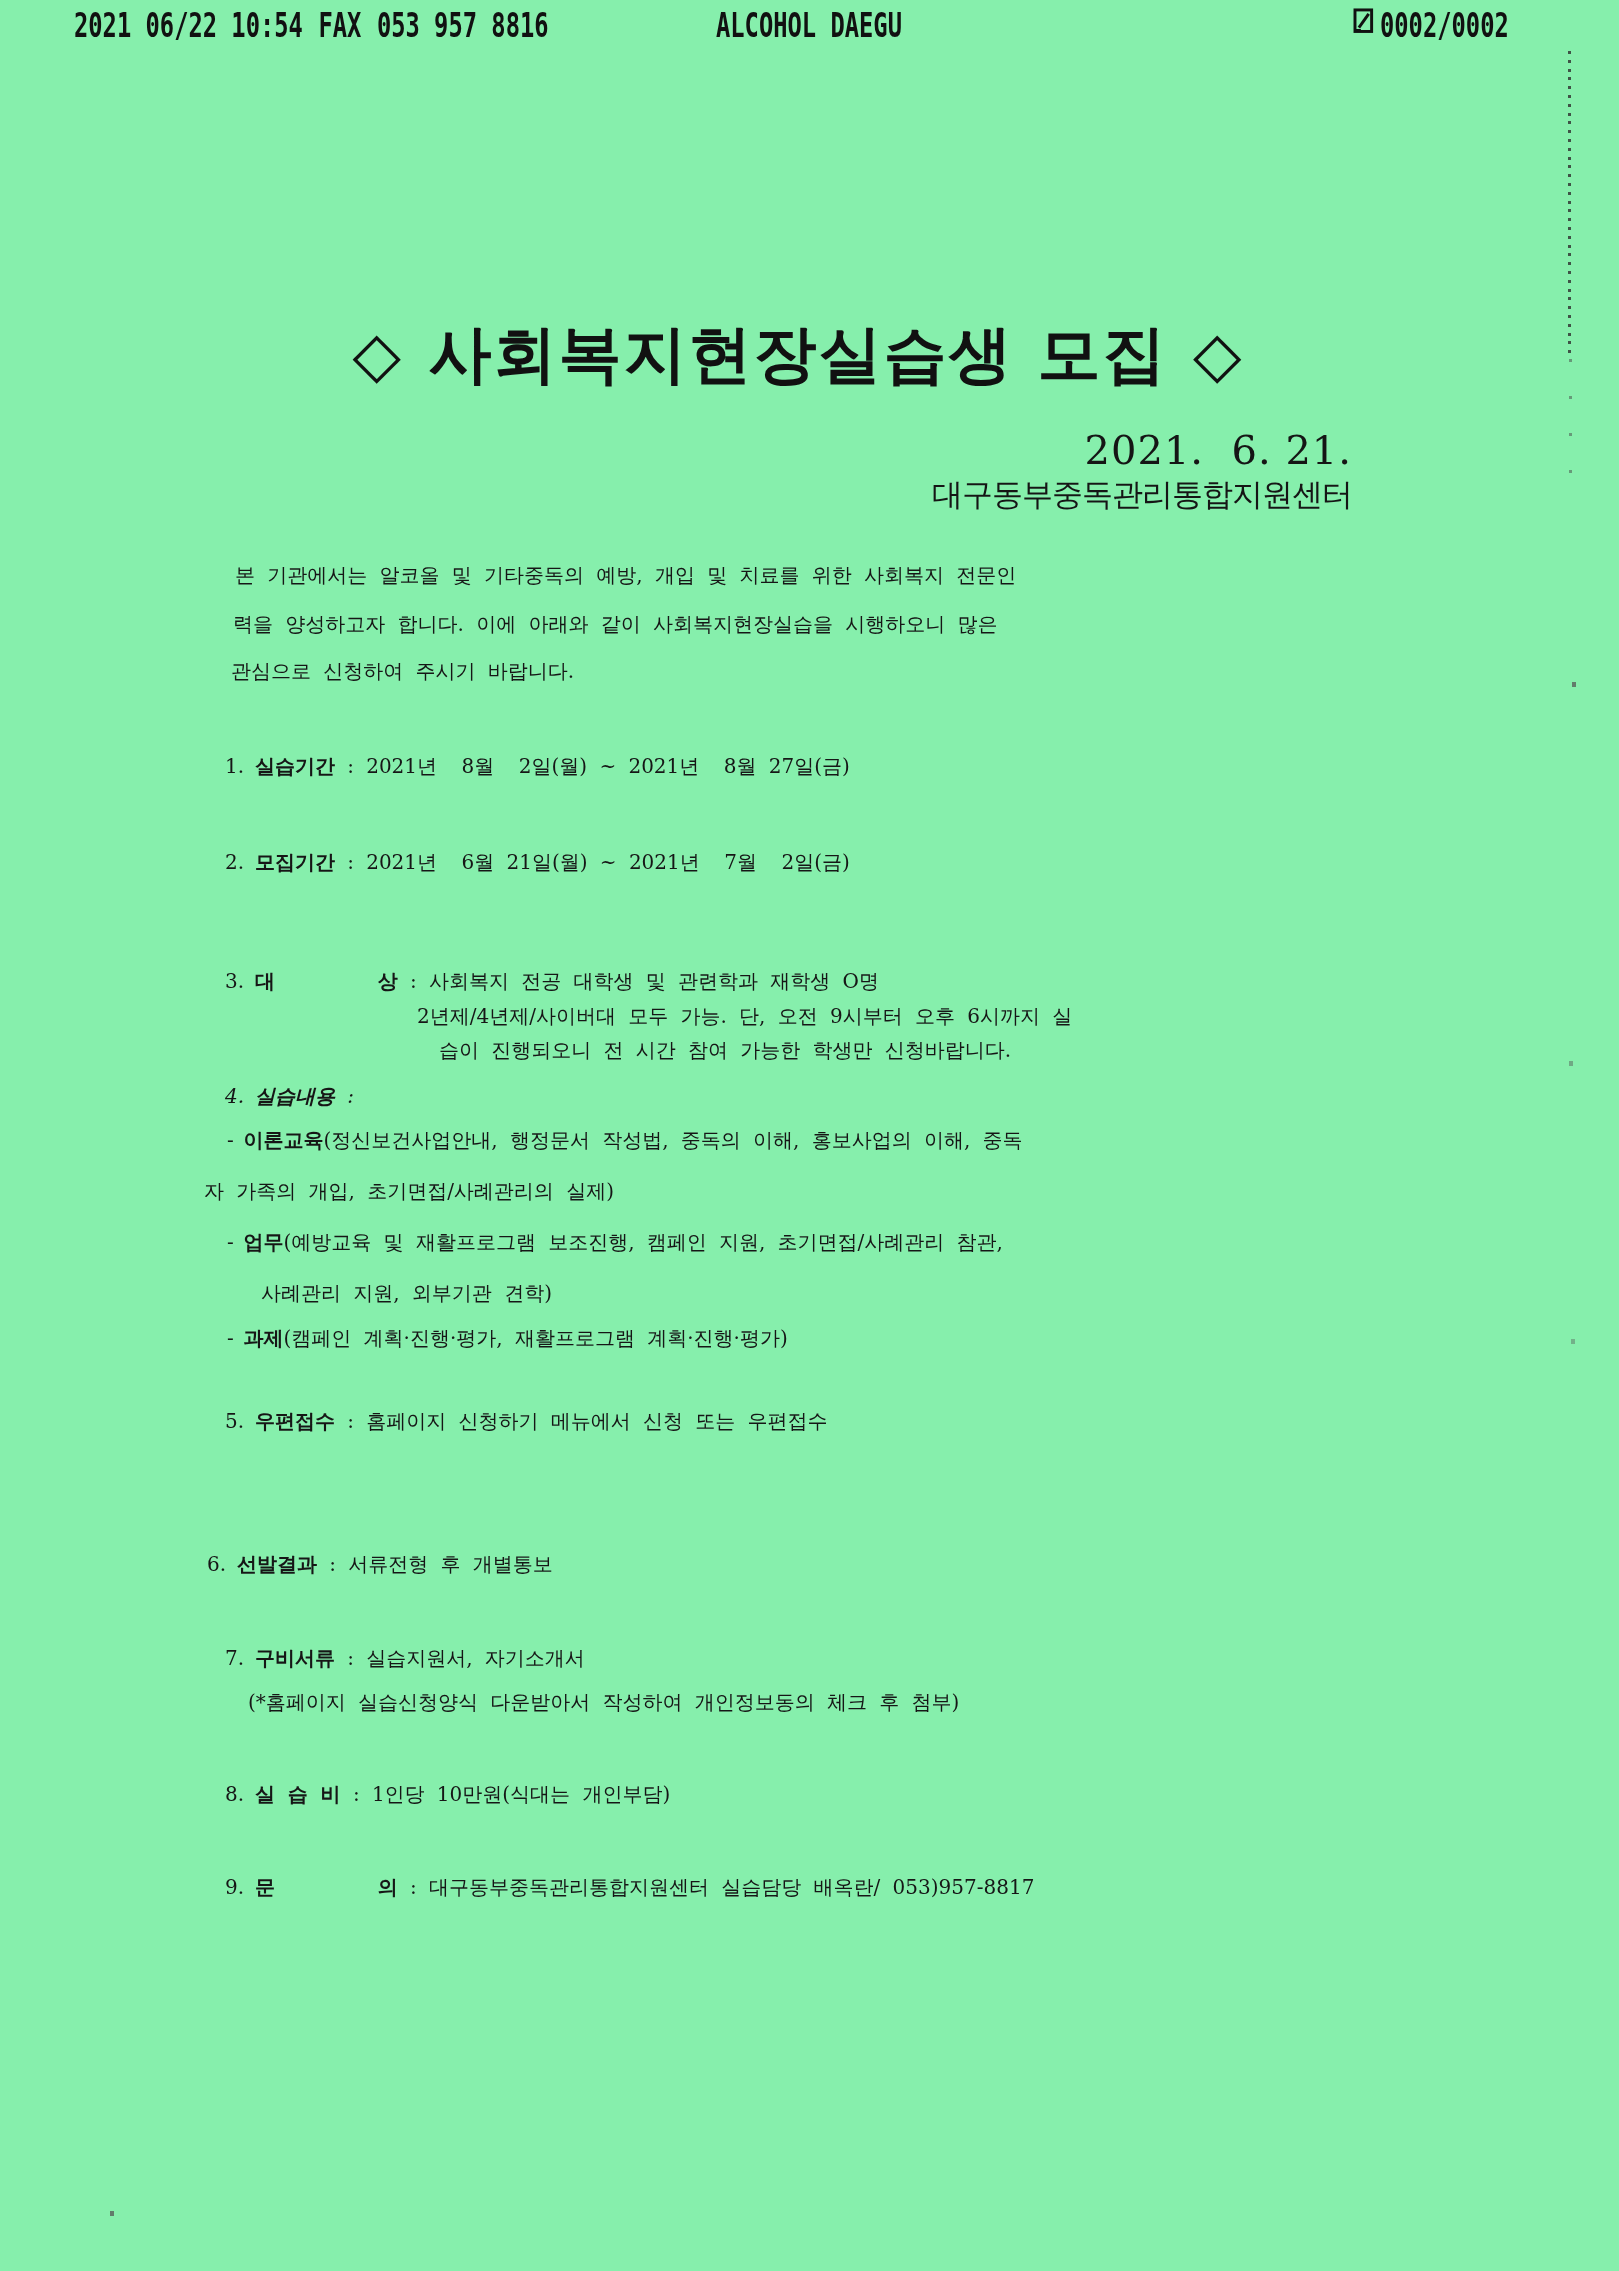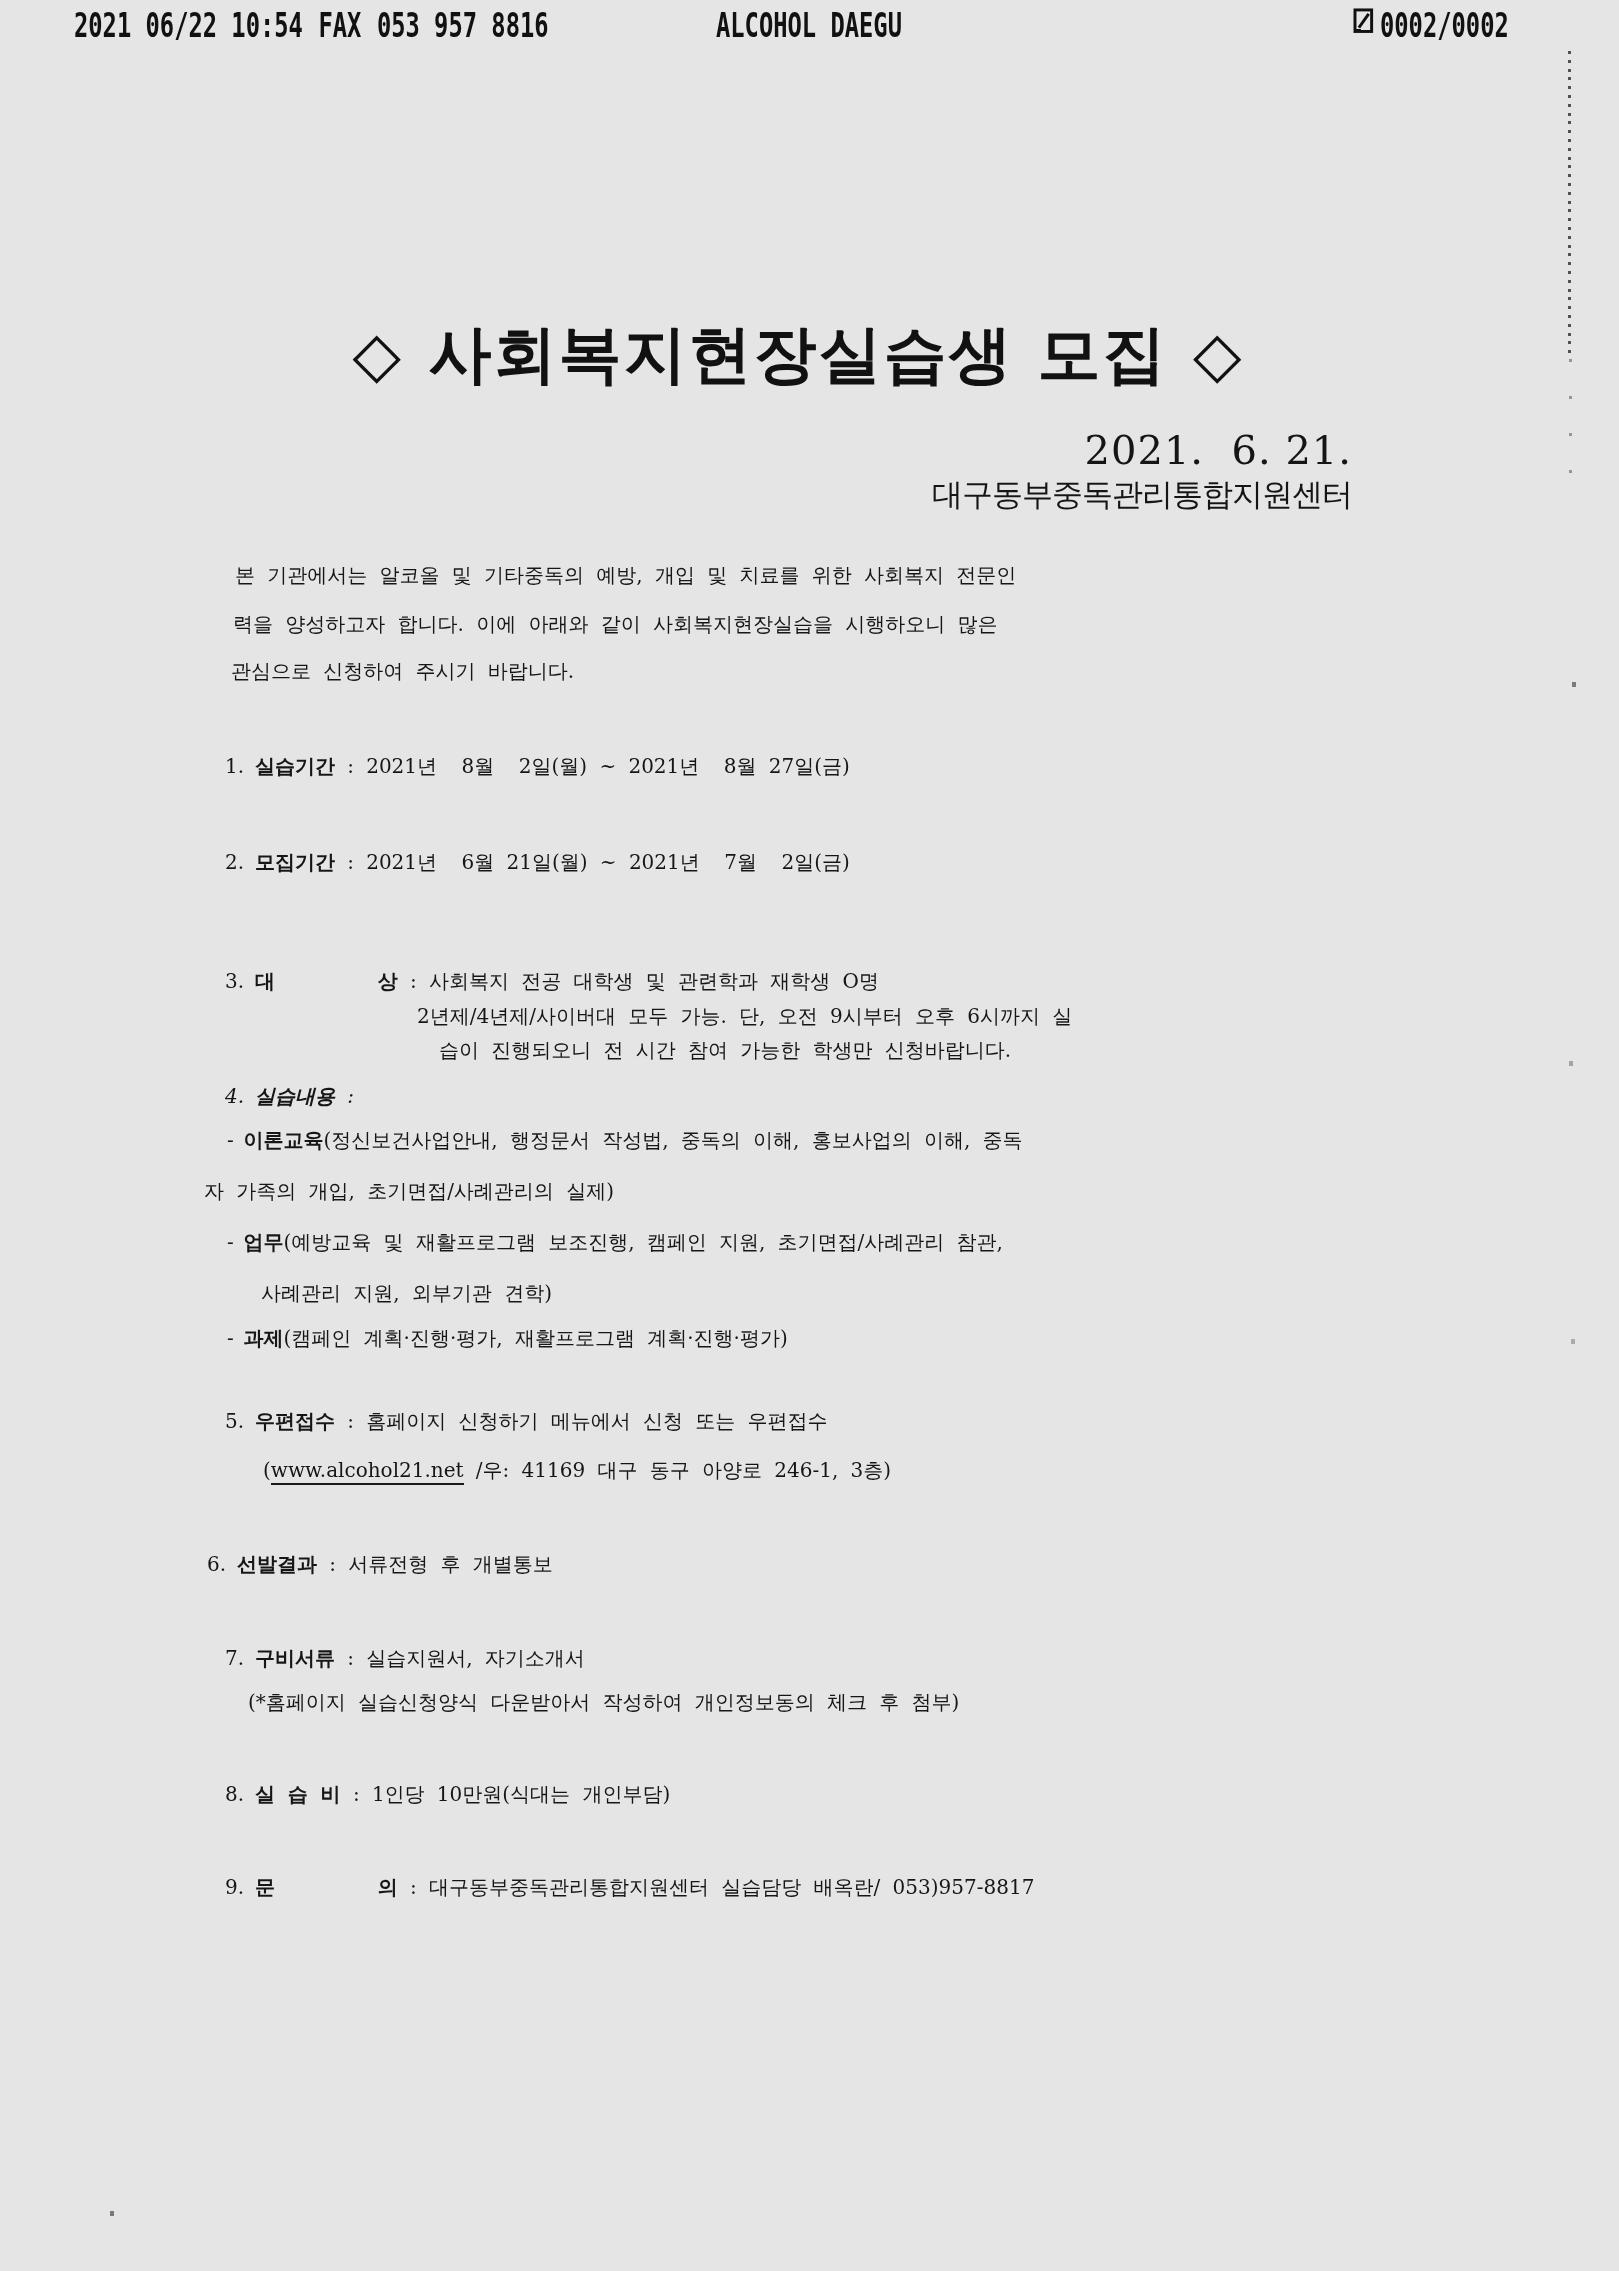--- a/index.html
+++ b/index.html
@@ -1,20 +1,20 @@
 <!DOCTYPE html>
 <html><head>
 <meta charset="utf-8">
 <style>
   html, body { margin: 0; padding: 0; background: #ffffff; }
   .page {
     position: relative;
     width: 1619px;
     height: 2271px;
-    background: #e5e5e5;
+    background: #86efac;
     overflow: hidden;
     font-family: "DejaVu Serif", "Liberation Serif", serif;
     color: #151515;
   }
 
   
   .fax-hdr span.seg { display: inline-block; }
   .hdr-text {
     position: absolute;
     top: 5.9px;
@@ -119,21 +119,20 @@
   <div class="ln" style="left:439px; top:1037px;">습이 진행되오니 전 시간 참여 가능한 학생만 신청바랍니다.</div>
 
   <div class="ln" style="left:225px; top:1083px;font-style:italic;"><span class="num">4.</span><span class="lbl">실습내용</span><span> :</span></div>
   <div class="ln" style="left:227px; top:1127px;"><span class="dash">-</span><span class="lbl">이론교육</span><span>(정신보건사업안내, 행정문서 작성법, 중독의 이해, 홍보사업의 이해, 중독</span></div>
   <div class="ln" style="left:204px; top:1178px;">자 가족의 개입, 초기면접/사례관리의 실제)</div>
   <div class="ln" style="left:227px; top:1229px;"><span class="dash">-</span><span class="lbl">업무</span><span>(예방교육 및 재활프로그램 보조진행, 캠페인 지원, 초기면접/사례관리 참관,</span></div>
   <div class="ln" style="left:261px; top:1280px;">사례관리 지원, 외부기관 견학)</div>
   <div class="ln" style="left:227px; top:1325px;"><span class="dash">-</span><span class="lbl">과제</span><span>(캠페인 계획·진행·평가, 재활프로그램 계획·진행·평가)</span></div>
 
   <div class="ln" style="left:225px; top:1408px;"><span class="num">5.</span><span class="lbl">우편접수</span><span> : </span><span>홈페이지 신청하기 메뉴에서 신청 또는 우편접수</span></div>
-  <div class="ln" style="left:263px; top:1457px;"><span>(</span><span class="url">www.alcohol21.net</span><span> /우: 41169 대구 동구 아양로 246-1, 3층)</span></div>
 
   <div class="ln" style="left:207px; top:1551px;"><span class="num">6.</span><span class="lbl">선발결과</span><span> : </span><span>서류전형 후 개별통보</span></div>
 
   <div class="ln" style="left:225px; top:1645px;"><span class="num">7.</span><span class="lbl">구비서류</span><span> : </span><span>실습지원서, 자기소개서</span></div>
   <div class="ln" style="left:248px; top:1689px;">(*홈페이지 실습신청양식 다운받아서 작성하여 개인정보동의 체크 후 첨부)</div>
 
   <div class="ln" style="left:225px; top:1781px;"><span class="num">8.</span><span class="lbl">실 습 비</span><span> : </span><span>1인당 10만원(식대는 개인부담)</span></div>
 
   <div class="ln" style="left:225px; top:1874px;"><span class="num">9.</span><span class="lbl">문        의</span><span> : </span><span>대구동부중독관리통합지원센터 실습담당 배옥란/ 053)957-8817</span></div>
 

